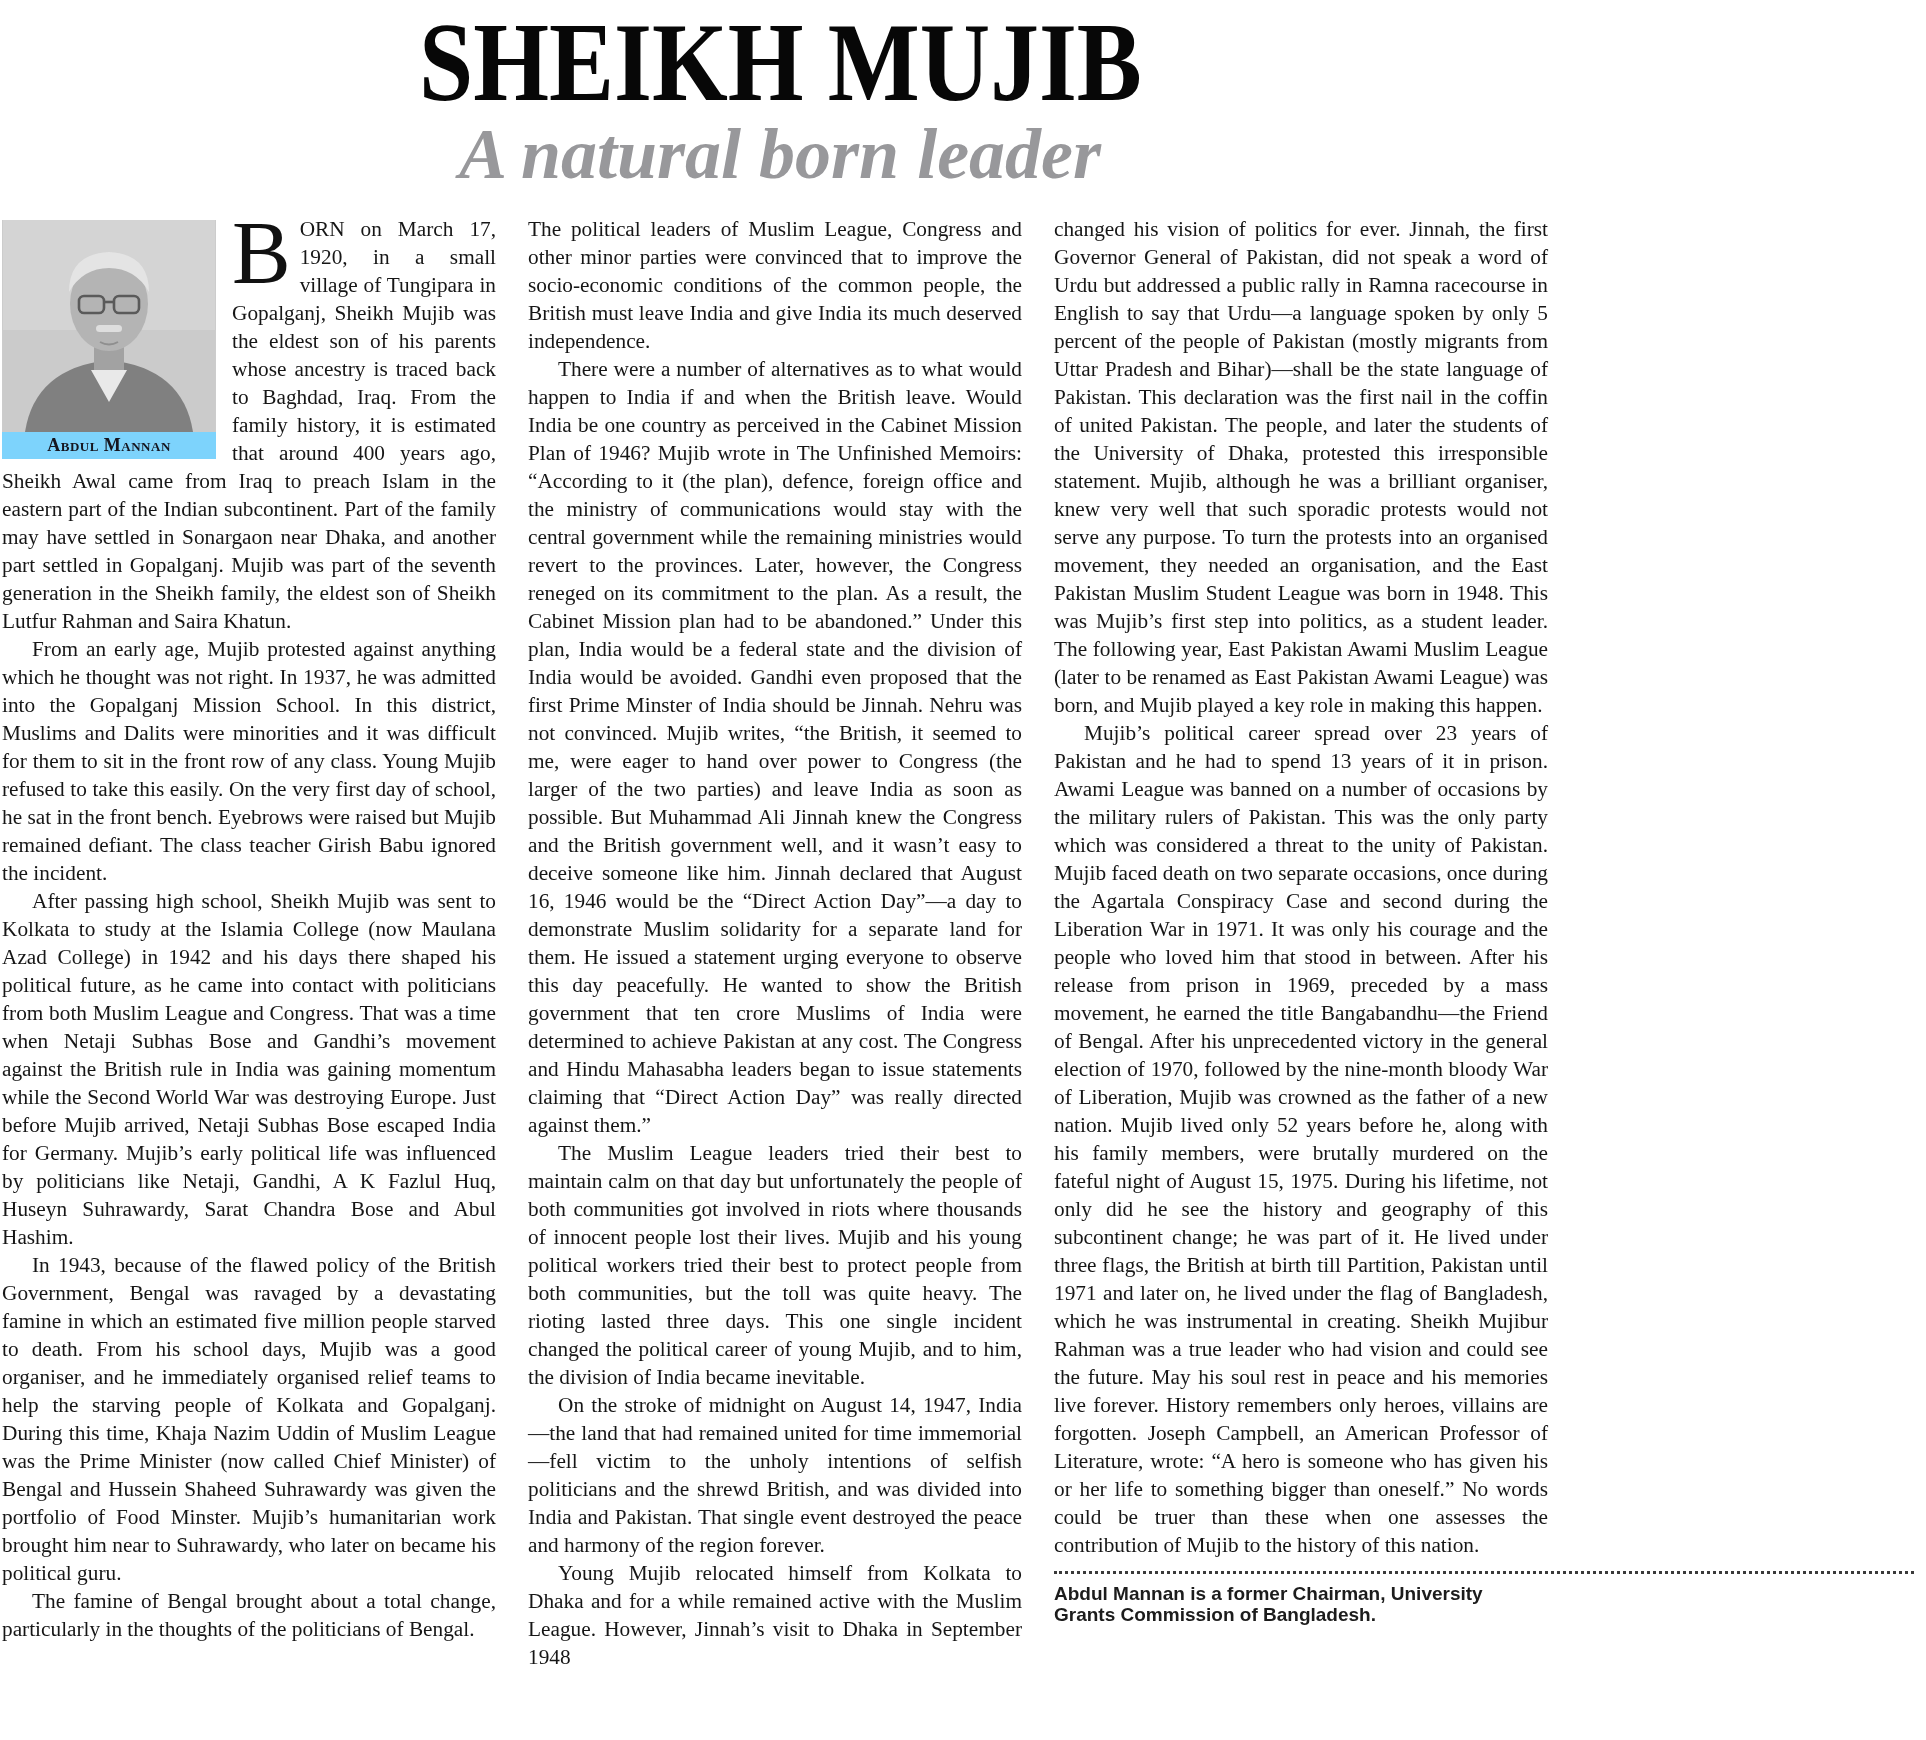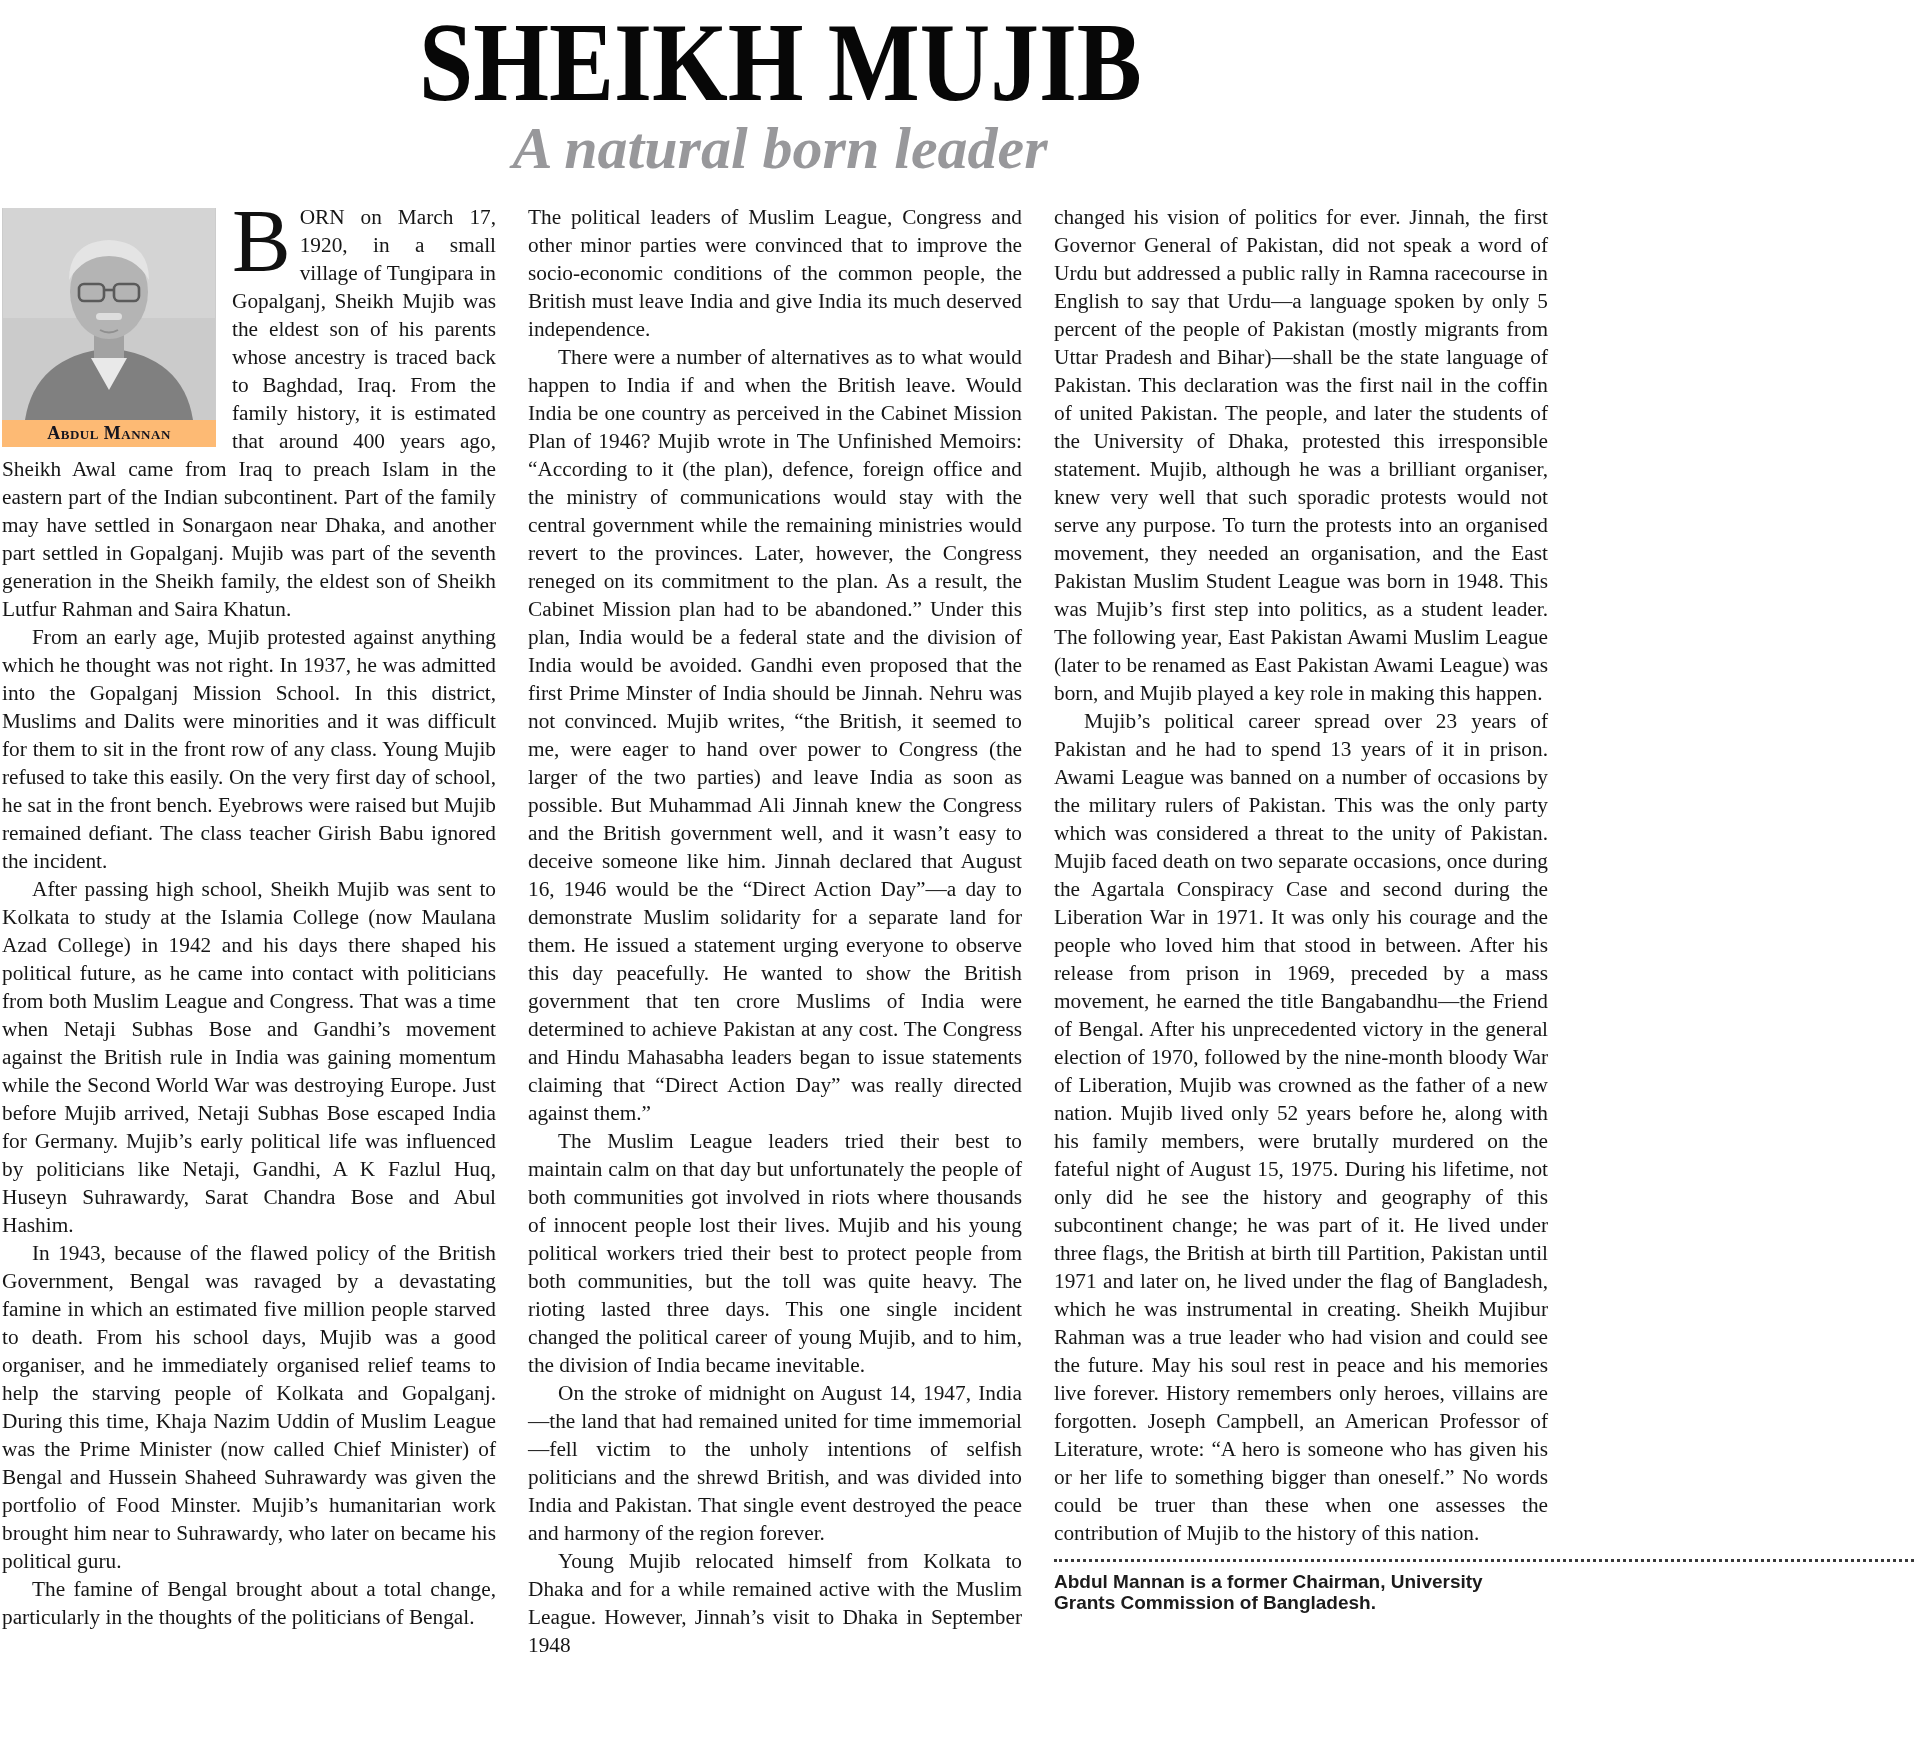--- a/index.html
+++ b/index.html
@@ -15,21 +15,21 @@
   .masthead { width:1556px; text-align:center; }
   .title-line { line-height:1.02; }
   .title {
     display:inline-block;
     font-size:112px; font-weight:700; color:#070707;
     letter-spacing:0px; line-height:1.0;
     transform:scaleX(0.87); transform-origin:center top;
     white-space:nowrap;
   }
   .subtitle {
-    font-size:60px; font-weight:700; font-style:italic;
+    font-size:72px; font-weight:700; font-style:italic;
     color:#98989b; line-height:1.02; margin-top:0px;
   }
 
   
   .columns { display:flex; gap:32px; margin-top:24px; width:1556px; }
   .col {
     width:494px; flex:0 0 494px;
     font-size:21.3px; line-height:28px;
     text-align:justify;
     color:#161616;
@@ -44,21 +44,21 @@
     font-size:88px; line-height:68px;
     padding:4px 9px 0 0;
     color:#111;
   }
 
   
   .figure { float:left; width:214px; margin:5px 16px 4px 0; }
   .photo-img { width:214px; height:212px; background:#cccccc; overflow:hidden; }
   .photo-img svg { display:block; width:100%; height:100%; }
   .figure figcaption {
-    background:#fdba74;
+    background:#7dd3fc;
     font-variant:small-caps;
     font-weight:700;
     font-size:18px; line-height:24px;
     text-align:center;
     color:#15151f;
     letter-spacing:0.5px;
     padding:1px 0 2px;
     text-indent:0;
   }
 

